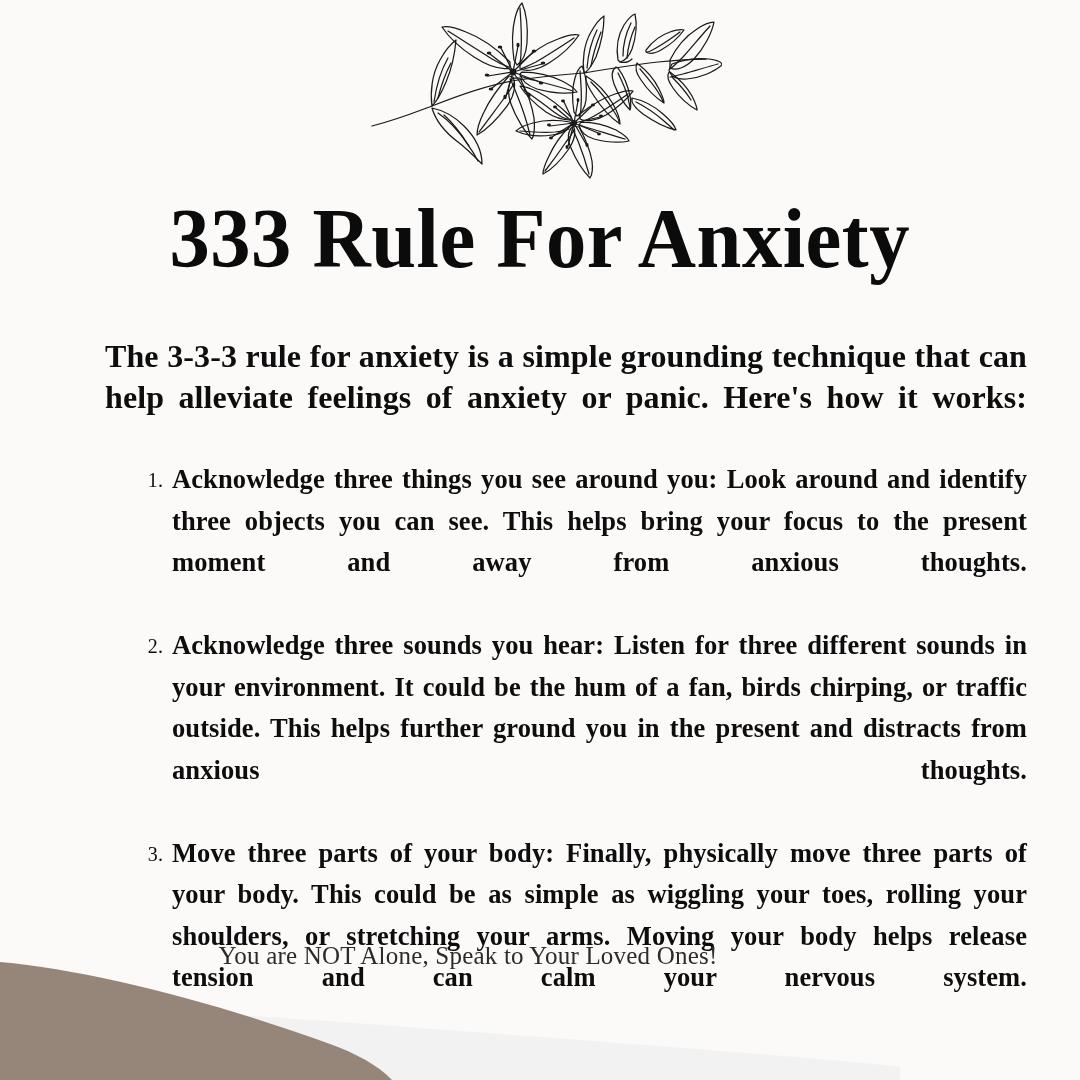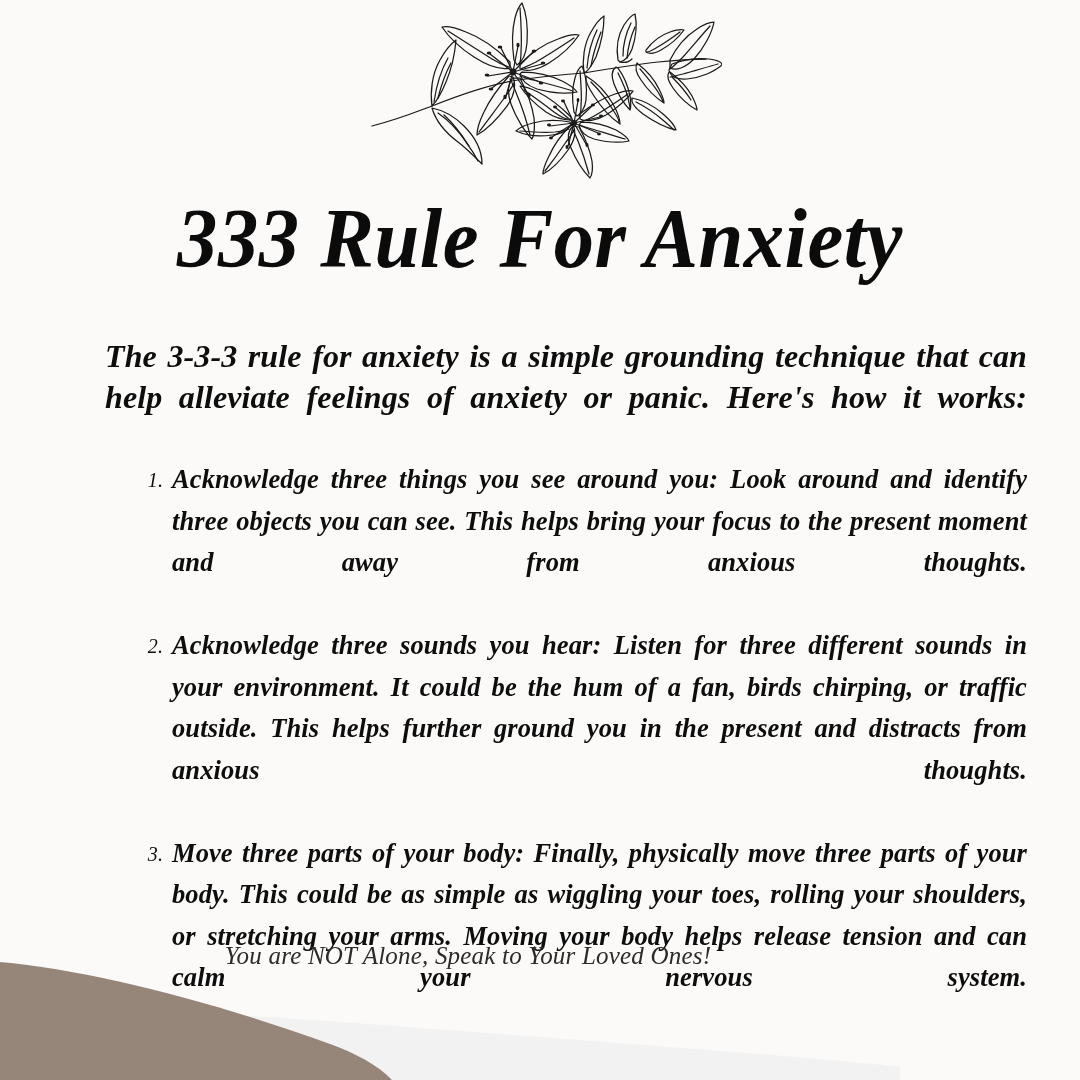--- a/index.html
+++ b/index.html
@@ -15,21 +15,20 @@
     overflow: hidden;
     position: relative;
   }
 
   .poster {
     position: absolute;
     inset: 0;
     width: 1080px;
     height: 1080px;
     overflow: hidden;
-    font-style: italic;
   }
 
   
   .waves {
     position: absolute;
     left: 0;
     bottom: 0;
     width: 1080px;
     height: 140px;
     z-index: 0;

